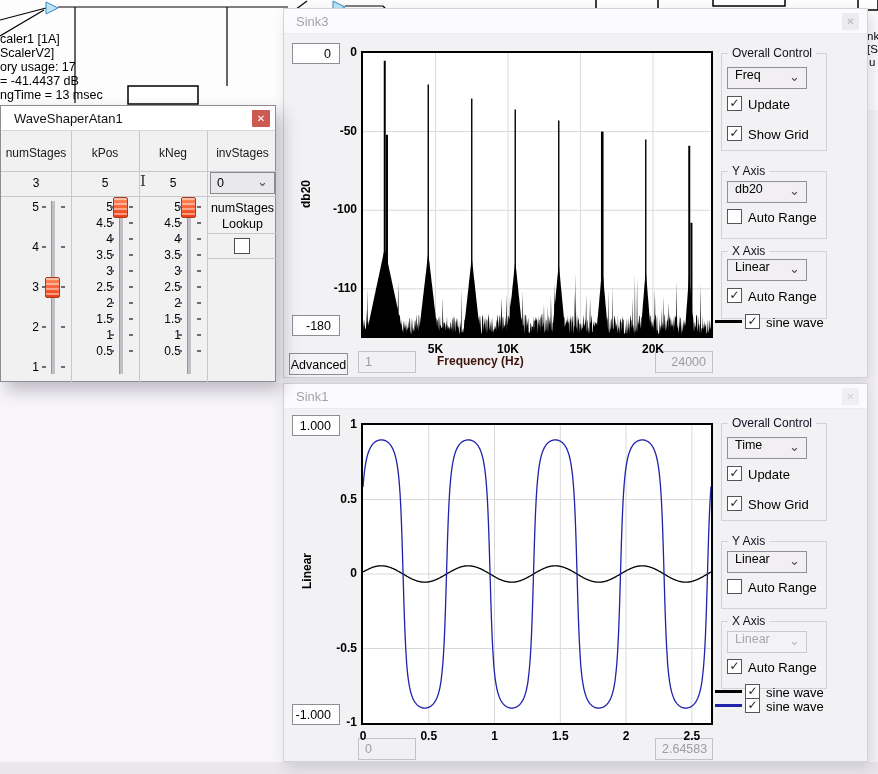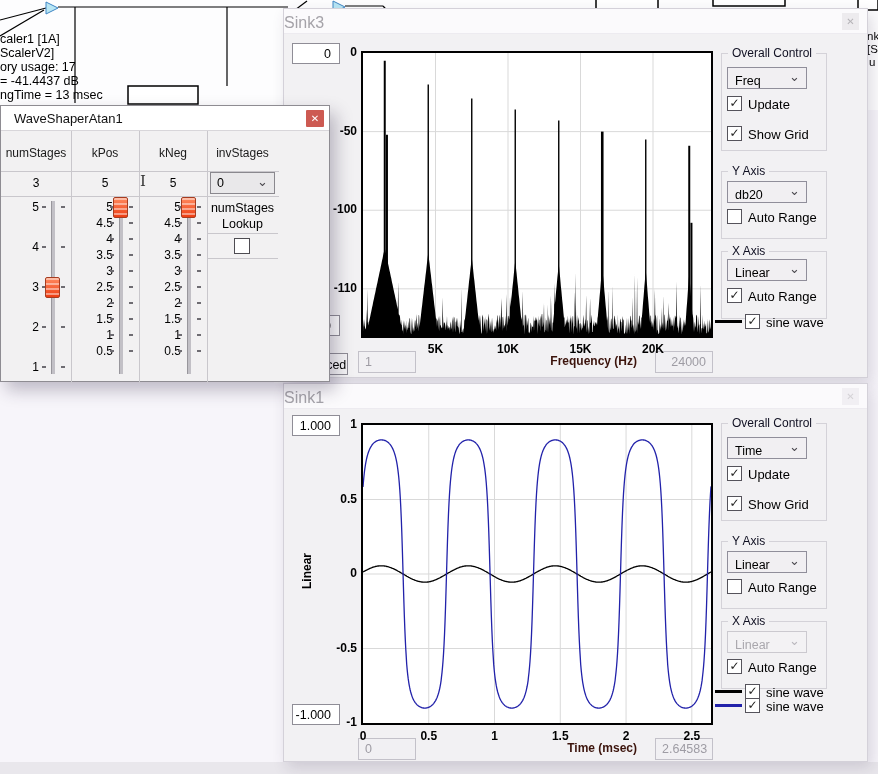--- a/index.html
+++ b/index.html
@@ -3,21 +3,21 @@
 <meta charset="utf-8">
 <style>
 *{box-sizing:border-box;margin:0;padding:0}
 html,body{width:878px;height:774px}
 body{font-family:"Liberation Sans","DejaVu Sans",sans-serif;background:#f7f5fa;overflow:hidden}
 #app{position:relative;width:878px;height:774px;background:#f7f5fa;overflow:hidden}
 .abs{position:absolute}
 
 .win{position:absolute;background:#f2f1f3;border:1px solid #d4d1d9;box-shadow:4px 6px 14px rgba(60,50,80,.16)}
 .titlebar{position:absolute;left:0;top:0;right:0;height:25px;background:#fbfafc;border-bottom:1px solid #edebf0}
-.title{position:absolute;left:0;top:5px;font-size:16px;color:#a5a3a9}
+.title{position:absolute;left:12px;top:5px;font-size:13px;color:#a5a3a9}
 .sink-close{position:absolute;right:8px;top:4px;width:17px;height:17px;background:#edebee;color:#b5b3b7;font-size:10px;text-align:center;line-height:17px}
 
 #waveshaper{position:absolute;background:#f2f1f2;border:1px solid #8e8c92;box-shadow:6px 8px 16px rgba(40,30,60,.28)}
 #ws-titlebar{position:absolute;left:0;top:0;right:0;height:25px;background:#fff;border-bottom:1px solid #d8d6da}
 #ws-title{position:absolute;left:13px;top:5px;font-size:13px;color:#111}
 .ws-close{position:absolute;right:5px;top:4px;width:18px;height:17px;background:#cd5a52;color:#fff;font-size:10px;line-height:17px;text-align:center;border-radius:1px}
 .ws-head{position:absolute;font-size:12px;color:#1a1a1a;text-align:center;top:40px}
 .ws-val{position:absolute;font-size:12px;color:#000;text-align:center;top:70px}
 .vline{position:absolute;width:1px;background:#c9c7cc}
 .hline{position:absolute;height:1px;background:#c9c7cc}
@@ -32,25 +32,25 @@
 .sl-ticklab{position:absolute;font-size:12px;color:#000;text-align:right;height:14px;line-height:14px}
 .sl-dash{position:absolute;width:4px;height:2px;background:#6e6c72}
 .sl-handle{position:absolute;width:15px;height:21px;border:1px solid #a63c20;border-radius:2px;
  background-image:repeating-linear-gradient(180deg,rgba(255,255,255,.45) 0 1.5px,rgba(255,255,255,0) 1.5px 5px),linear-gradient(180deg,#ff8a5f,#ee3d12)}
 
 .valbox{position:absolute;width:48px;height:21px;background:#fff;border:1px solid #8f8d96;font-size:12.5px;color:#000;text-align:right;padding:3px 8px 0 0}
 .plot{position:absolute;background:#fff;border:2px solid #000}
 .ticklab{position:absolute;font-size:12px;font-weight:bold;color:#000;white-space:nowrap}
 .yticklab{text-align:right;width:45px}
 .xticklab{transform:translateX(-50%)}
-.axis-x-title{position:absolute;font-size:12px;font-weight:bold;color:#3c140c;text-align:right;width:200px}
+.axis-x-title{position:absolute;font-size:12px;font-weight:bold;color:#3c140c;text-align:left;width:200px}
 .axis-y-title{position:absolute;font-size:12px;font-weight:bold;color:#000;transform:rotate(-90deg);white-space:nowrap;width:44px;height:14px;text-align:center}
 .grp{position:absolute;border:1px solid #d4d2d8}
 .grp-label{position:absolute;top:-8px;left:6px;background:#f2f1f3;padding:0 4px;font-size:12px;color:#101022;white-space:nowrap}
-.dd{position:absolute;width:80px;height:22px;background:#f1eff2;border:1px solid #908e9a;font-size:12.5px;color:#000;padding:6px 0 0 7px}
+.dd{position:absolute;width:80px;height:22px;background:#f1eff2;border:1px solid #908e9a;font-size:12.5px;color:#000;padding:0 0 0 7px}
 .dd.disabled{color:#a9a7ad;border-color:#cbc9cf;background:#f3f2f4}
 .dd.disabled .chev{color:#b9b7bd}
 .cbrow{position:absolute;height:16px}
 .cb{position:absolute;left:0;top:0;width:15px;height:15px;background:#fff;border:1px solid #55535b;color:#21201f;font-size:12px;line-height:13px;text-align:center;font-weight:bold}
 .cbl{position:absolute;left:21px;top:1px;font-size:13px;color:#000;white-space:nowrap}
 .legend-line{position:absolute;left:-30px;top:6px;width:27px;height:3px;background:#000}
 .btn{position:absolute;background:#f4f3f5;border:1px solid #8f8d96;font-size:12.5px;color:#000;text-align:center;padding-top:4px}
 .num-input{position:absolute;width:58px;height:22px;background:#f1f0f3;border:1px solid #c3c1c9;font-size:12.5px;color:#9e9ca4;padding:3px 6px 0 6px}
 .num-input.right{text-align:right}
 
@@ -207,21 +207,20 @@
           <line x1="263.05544951867654" y1="0" x2="263.05544951867654" y2="298" stroke="#d9d9d9" stroke-width="1"></line>
           <line x1="328.8193118983457" y1="0" x2="328.8193118983457" y2="298" stroke="#d9d9d9" stroke-width="1"></line>
           <line x1="0" y1="74.5" x2="348" y2="74.5" stroke="#d9d9d9" stroke-width="1"></line>
           <line x1="0" y1="149" x2="348" y2="149" stroke="#d9d9d9" stroke-width="1"></line>
           <line x1="0" y1="223.5" x2="348" y2="223.5" stroke="#d9d9d9" stroke-width="1"></line>
           <path d="M0.0,147.0 L0.5,146.7 L1.0,146.4 L1.5,146.1 L2.0,145.9 L2.5,145.6 L3.0,145.3 L3.5,145.1 L4.0,144.8 L4.5,144.6 L5.0,144.3 L5.5,144.1 L6.0,143.8 L6.5,143.6 L7.0,143.4 L7.5,143.2 L8.0,143.0 L8.5,142.8 L8.9,142.6 L9.4,142.4 L9.9,142.2 L10.4,142.1 L10.9,141.9 L11.4,141.8 L11.9,141.7 L12.4,141.5 L12.9,141.4 L13.4,141.3 L13.9,141.2 L14.4,141.1 L14.9,141.0 L15.4,141.0 L15.9,140.9 L16.4,140.9 L16.9,140.8 L17.4,140.8 L17.9,140.8 L18.4,140.8 L18.9,140.8 L19.4,140.8 L19.9,140.9 L20.4,140.9 L20.9,140.9 L21.4,141.0 L21.9,141.1 L22.4,141.2 L22.9,141.2 L23.4,141.4 L23.9,141.5 L24.4,141.6 L24.9,141.7 L25.4,141.8 L25.9,142.0 L26.3,142.2 L26.8,142.3 L27.3,142.5 L27.8,142.7 L28.3,142.9 L28.8,143.1 L29.3,143.3 L29.8,143.5 L30.3,143.7 L30.8,143.9 L31.3,144.2 L31.8,144.4 L32.3,144.7 L32.8,144.9 L33.3,145.2 L33.8,145.4 L34.3,145.7 L34.8,146.0 L35.3,146.3 L35.8,146.5 L36.3,146.8 L36.8,147.1 L37.3,147.4 L37.8,147.7 L38.3,148.0 L38.8,148.3 L39.3,148.6 L39.8,148.8 L40.3,149.1 L40.8,149.4 L41.3,149.7 L41.8,150.0 L42.3,150.3 L42.8,150.6 L43.3,150.9 L43.7,151.2 L44.2,151.5 L44.7,151.7 L45.2,152.0 L45.7,152.3 L46.2,152.5 L46.7,152.8 L47.2,153.1 L47.7,153.3 L48.2,153.6 L48.7,153.8 L49.2,154.0 L49.7,154.3 L50.2,154.5 L50.7,154.7 L51.2,154.9 L51.7,155.1 L52.2,155.3 L52.7,155.5 L53.2,155.7 L53.7,155.8 L54.2,156.0 L54.7,156.1 L55.2,156.3 L55.7,156.4 L56.2,156.5 L56.7,156.6 L57.2,156.7 L57.7,156.8 L58.2,156.9 L58.7,157.0 L59.2,157.0 L59.7,157.1 L60.2,157.1 L60.7,157.2 L61.1,157.2 L61.6,157.2 L62.1,157.2 L62.6,157.2 L63.1,157.2 L63.6,157.1 L64.1,157.1 L64.6,157.0 L65.1,157.0 L65.6,156.9 L66.1,156.8 L66.6,156.7 L67.1,156.6 L67.6,156.5 L68.1,156.4 L68.6,156.2 L69.1,156.1 L69.6,155.9 L70.1,155.8 L70.6,155.6 L71.1,155.4 L71.6,155.2 L72.1,155.0 L72.6,154.8 L73.1,154.6 L73.6,154.4 L74.1,154.2 L74.6,153.9 L75.1,153.7 L75.6,153.5 L76.1,153.2 L76.6,153.0 L77.1,152.7 L77.6,152.4 L78.1,152.2 L78.5,151.9 L79.0,151.6 L79.5,151.3 L80.0,151.0 L80.5,150.8 L81.0,150.5 L81.5,150.2 L82.0,149.9 L82.5,149.6 L83.0,149.3 L83.5,149.0 L84.0,148.7 L84.5,148.4 L85.0,148.1 L85.5,147.8 L86.0,147.5 L86.5,147.3 L87.0,147.0 L87.5,146.7 L88.0,146.4 L88.5,146.1 L89.0,145.9 L89.5,145.6 L90.0,145.3 L90.5,145.1 L91.0,144.8 L91.5,144.6 L92.0,144.3 L92.5,144.1 L93.0,143.8 L93.5,143.6 L94.0,143.4 L94.5,143.2 L95.0,143.0 L95.5,142.8 L95.9,142.6 L96.4,142.4 L96.9,142.2 L97.4,142.1 L97.9,141.9 L98.4,141.8 L98.9,141.7 L99.4,141.5 L99.9,141.4 L100.4,141.3 L100.9,141.2 L101.4,141.1 L101.9,141.0 L102.4,141.0 L102.9,140.9 L103.4,140.9 L103.9,140.8 L104.4,140.8 L104.9,140.8 L105.4,140.8 L105.9,140.8 L106.4,140.8 L106.9,140.9 L107.4,140.9 L107.9,140.9 L108.4,141.0 L108.9,141.1 L109.4,141.2 L109.9,141.3 L110.4,141.4 L110.9,141.5 L111.4,141.6 L111.9,141.7 L112.4,141.9 L112.9,142.0 L113.3,142.2 L113.8,142.3 L114.3,142.5 L114.8,142.7 L115.3,142.9 L115.8,143.1 L116.3,143.3 L116.8,143.5 L117.3,143.7 L117.8,143.9 L118.3,144.2 L118.8,144.4 L119.3,144.7 L119.8,144.9 L120.3,145.2 L120.8,145.4 L121.3,145.7 L121.8,146.0 L122.3,146.3 L122.8,146.5 L123.3,146.8 L123.8,147.1 L124.3,147.4 L124.8,147.7 L125.3,148.0 L125.8,148.3 L126.3,148.6 L126.8,148.9 L127.3,149.1 L127.8,149.4 L128.3,149.7 L128.8,150.0 L129.3,150.3 L129.8,150.6 L130.3,150.9 L130.7,151.2 L131.2,151.5 L131.7,151.7 L132.2,152.0 L132.7,152.3 L133.2,152.6 L133.7,152.8 L134.2,153.1 L134.7,153.3 L135.2,153.6 L135.7,153.8 L136.2,154.1 L136.7,154.3 L137.2,154.5 L137.7,154.7 L138.2,154.9 L138.7,155.1 L139.2,155.3 L139.7,155.5 L140.2,155.7 L140.7,155.8 L141.2,156.0 L141.7,156.1 L142.2,156.3 L142.7,156.4 L143.2,156.5 L143.7,156.6 L144.2,156.7 L144.7,156.8 L145.2,156.9 L145.7,157.0 L146.2,157.0 L146.7,157.1 L147.2,157.1 L147.7,157.2 L148.1,157.2 L148.6,157.2 L149.1,157.2 L149.6,157.2 L150.1,157.2 L150.6,157.1 L151.1,157.1 L151.6,157.0 L152.1,157.0 L152.6,156.9 L153.1,156.8 L153.6,156.7 L154.1,156.6 L154.6,156.5 L155.1,156.4 L155.6,156.2 L156.1,156.1 L156.6,155.9 L157.1,155.8 L157.6,155.6 L158.1,155.4 L158.6,155.2 L159.1,155.0 L159.6,154.8 L160.1,154.6 L160.6,154.4 L161.1,154.2 L161.6,153.9 L162.1,153.7 L162.6,153.5 L163.1,153.2 L163.6,152.9 L164.1,152.7 L164.6,152.4 L165.1,152.2 L165.5,151.9 L166.0,151.6 L166.5,151.3 L167.0,151.0 L167.5,150.8 L168.0,150.5 L168.5,150.2 L169.0,149.9 L169.5,149.6 L170.0,149.3 L170.5,149.0 L171.0,148.7 L171.5,148.4 L172.0,148.1 L172.5,147.8 L173.0,147.5 L173.5,147.2 L174.0,147.0 L174.5,146.7 L175.0,146.4 L175.5,146.1 L176.0,145.8 L176.5,145.6 L177.0,145.3 L177.5,145.1 L178.0,144.8 L178.5,144.5 L179.0,144.3 L179.5,144.1 L180.0,143.8 L180.5,143.6 L181.0,143.4 L181.5,143.2 L182.0,143.0 L182.5,142.8 L182.9,142.6 L183.4,142.4 L183.9,142.2 L184.4,142.1 L184.9,141.9 L185.4,141.8 L185.9,141.6 L186.4,141.5 L186.9,141.4 L187.4,141.3 L187.9,141.2 L188.4,141.1 L188.9,141.0 L189.4,141.0 L189.9,140.9 L190.4,140.9 L190.9,140.8 L191.4,140.8 L191.9,140.8 L192.4,140.8 L192.9,140.8 L193.4,140.8 L193.9,140.9 L194.4,140.9 L194.9,141.0 L195.4,141.0 L195.9,141.1 L196.4,141.2 L196.9,141.3 L197.4,141.4 L197.9,141.5 L198.4,141.6 L198.9,141.7 L199.4,141.9 L199.9,142.0 L200.3,142.2 L200.8,142.3 L201.3,142.5 L201.8,142.7 L202.3,142.9 L202.8,143.1 L203.3,143.3 L203.8,143.5 L204.3,143.7 L204.8,144.0 L205.3,144.2 L205.8,144.4 L206.3,144.7 L206.8,144.9 L207.3,145.2 L207.8,145.4 L208.3,145.7 L208.8,146.0 L209.3,146.3 L209.8,146.5 L210.3,146.8 L210.8,147.1 L211.3,147.4 L211.8,147.7 L212.3,148.0 L212.8,148.3 L213.3,148.6 L213.8,148.9 L214.3,149.2 L214.8,149.4 L215.3,149.7 L215.8,150.0 L216.3,150.3 L216.8,150.6 L217.3,150.9 L217.7,151.2 L218.2,151.5 L218.7,151.7 L219.2,152.0 L219.7,152.3 L220.2,152.6 L220.7,152.8 L221.2,153.1 L221.7,153.3 L222.2,153.6 L222.7,153.8 L223.2,154.1 L223.7,154.3 L224.2,154.5 L224.7,154.7 L225.2,154.9 L225.7,155.1 L226.2,155.3 L226.7,155.5 L227.2,155.7 L227.7,155.8 L228.2,156.0 L228.7,156.1 L229.2,156.3 L229.7,156.4 L230.2,156.5 L230.7,156.6 L231.2,156.7 L231.7,156.8 L232.2,156.9 L232.7,157.0 L233.2,157.1 L233.7,157.1 L234.2,157.1 L234.7,157.2 L235.1,157.2 L235.6,157.2 L236.1,157.2 L236.6,157.2 L237.1,157.2 L237.6,157.1 L238.1,157.1 L238.6,157.0 L239.1,157.0 L239.6,156.9 L240.1,156.8 L240.6,156.7 L241.1,156.6 L241.6,156.5 L242.1,156.3 L242.6,156.2 L243.1,156.1 L243.6,155.9 L244.1,155.8 L244.6,155.6 L245.1,155.4 L245.6,155.2 L246.1,155.0 L246.6,154.8 L247.1,154.6 L247.6,154.4 L248.1,154.2 L248.6,153.9 L249.1,153.7 L249.6,153.4 L250.1,153.2 L250.6,152.9 L251.1,152.7 L251.6,152.4 L252.1,152.1 L252.5,151.9 L253.0,151.6 L253.5,151.3 L254.0,151.0 L254.5,150.7 L255.0,150.5 L255.5,150.2 L256.0,149.9 L256.5,149.6 L257.0,149.3 L257.5,149.0 L258.0,148.7 L258.5,148.4 L259.0,148.1 L259.5,147.8 L260.0,147.5 L260.5,147.2 L261.0,147.0 L261.5,146.7 L262.0,146.4 L262.5,146.1 L263.0,145.8 L263.5,145.6 L264.0,145.3 L264.5,145.0 L265.0,144.8 L265.5,144.5 L266.0,144.3 L266.5,144.1 L267.0,143.8 L267.5,143.6 L268.0,143.4 L268.5,143.2 L269.0,143.0 L269.5,142.8 L269.9,142.6 L270.4,142.4 L270.9,142.2 L271.4,142.1 L271.9,141.9 L272.4,141.8 L272.9,141.6 L273.4,141.5 L273.9,141.4 L274.4,141.3 L274.9,141.2 L275.4,141.1 L275.9,141.0 L276.4,141.0 L276.9,140.9 L277.4,140.9 L277.9,140.8 L278.4,140.8 L278.9,140.8 L279.4,140.8 L279.9,140.8 L280.4,140.8 L280.9,140.9 L281.4,140.9 L281.9,141.0 L282.4,141.0 L282.9,141.1 L283.4,141.2 L283.9,141.3 L284.4,141.4 L284.9,141.5 L285.4,141.6 L285.9,141.7 L286.4,141.9 L286.9,142.0 L287.3,142.2 L287.8,142.3 L288.3,142.5 L288.8,142.7 L289.3,142.9 L289.8,143.1 L290.3,143.3 L290.8,143.5 L291.3,143.7 L291.8,144.0 L292.3,144.2 L292.8,144.4 L293.3,144.7 L293.8,144.9 L294.3,145.2 L294.8,145.5 L295.3,145.7 L295.8,146.0 L296.3,146.3 L296.8,146.5 L297.3,146.8 L297.8,147.1 L298.3,147.4 L298.8,147.7 L299.3,148.0 L299.8,148.3 L300.3,148.6 L300.8,148.9 L301.3,149.2 L301.8,149.5 L302.3,149.7 L302.8,150.0 L303.3,150.3 L303.8,150.6 L304.3,150.9 L304.7,151.2 L305.2,151.5 L305.7,151.8 L306.2,152.0 L306.7,152.3 L307.2,152.6 L307.7,152.8 L308.2,153.1 L308.7,153.3 L309.2,153.6 L309.7,153.8 L310.2,154.1 L310.7,154.3 L311.2,154.5 L311.7,154.7 L312.2,154.9 L312.7,155.1 L313.2,155.3 L313.7,155.5 L314.2,155.7 L314.7,155.8 L315.2,156.0 L315.7,156.2 L316.2,156.3 L316.7,156.4 L317.2,156.5 L317.7,156.7 L318.2,156.8 L318.7,156.8 L319.2,156.9 L319.7,157.0 L320.2,157.1 L320.7,157.1 L321.2,157.1 L321.7,157.2 L322.1,157.2 L322.6,157.2 L323.1,157.2 L323.6,157.2 L324.1,157.2 L324.6,157.1 L325.1,157.1 L325.6,157.0 L326.1,157.0 L326.6,156.9 L327.1,156.8 L327.6,156.7 L328.1,156.6 L328.6,156.5 L329.1,156.3 L329.6,156.2 L330.1,156.1 L330.6,155.9 L331.1,155.7 L331.6,155.6 L332.1,155.4 L332.6,155.2 L333.1,155.0 L333.6,154.8 L334.1,154.6 L334.6,154.4 L335.1,154.2 L335.6,153.9 L336.1,153.7 L336.6,153.4 L337.1,153.2 L337.6,152.9 L338.1,152.7 L338.6,152.4 L339.1,152.1 L339.5,151.9 L340.0,151.6 L340.5,151.3 L341.0,151.0 L341.5,150.7 L342.0,150.4 L342.5,150.2 L343.0,149.9 L343.5,149.6 L344.0,149.3 L344.5,149.0 L345.0,148.7 L345.5,148.4 L346.0,148.1 L346.5,147.8 L347.0,147.5 L347.5,147.2 L348.0,146.9" fill="none" stroke="#000000" stroke-width="1.3"></path>
           <path d="M0.0,62.0 L0.5,55.9 L1.0,50.7 L1.5,46.3 L2.0,42.6 L2.5,39.3 L3.0,36.6 L3.5,34.1 L4.0,32.0 L4.5,30.1 L5.0,28.5 L5.5,27.0 L6.0,25.7 L6.5,24.5 L7.0,23.4 L7.5,22.5 L8.0,21.6 L8.5,20.8 L8.9,20.1 L9.4,19.5 L9.9,18.9 L10.4,18.4 L10.9,17.9 L11.4,17.4 L11.9,17.1 L12.4,16.7 L12.9,16.4 L13.4,16.1 L13.9,15.9 L14.4,15.7 L14.9,15.5 L15.4,15.3 L15.9,15.2 L16.4,15.1 L16.9,15.0 L17.4,14.9 L17.9,14.9 L18.4,14.9 L18.9,14.9 L19.4,15.0 L19.9,15.0 L20.4,15.1 L20.9,15.2 L21.4,15.4 L21.9,15.5 L22.4,15.7 L22.9,16.0 L23.4,16.2 L23.9,16.5 L24.4,16.9 L24.9,17.2 L25.4,17.6 L25.9,18.1 L26.3,18.6 L26.8,19.1 L27.3,19.7 L27.8,20.4 L28.3,21.1 L28.8,22.0 L29.3,22.9 L29.8,23.9 L30.3,25.0 L30.8,26.2 L31.3,27.6 L31.8,29.2 L32.3,30.9 L32.8,32.9 L33.3,35.1 L33.8,37.7 L34.3,40.7 L34.8,44.1 L35.3,48.1 L35.8,52.8 L36.3,58.4 L36.8,65.0 L37.3,73.0 L37.8,82.6 L38.3,94.0 L38.8,107.5 L39.3,122.9 L39.8,139.8 L40.3,157.3 L40.8,174.2 L41.3,189.8 L41.8,203.3 L42.3,214.9 L42.8,224.5 L43.3,232.6 L43.7,239.3 L44.2,244.9 L44.7,249.6 L45.2,253.7 L45.7,257.1 L46.2,260.1 L46.7,262.7 L47.2,265.0 L47.7,267.0 L48.2,268.7 L48.7,270.3 L49.2,271.7 L49.7,273.0 L50.2,274.1 L50.7,275.1 L51.2,276.0 L51.7,276.8 L52.2,277.6 L52.7,278.2 L53.2,278.8 L53.7,279.4 L54.2,279.9 L54.7,280.3 L55.2,280.8 L55.7,281.1 L56.2,281.5 L56.7,281.7 L57.2,282.0 L57.7,282.2 L58.2,282.4 L58.7,282.6 L59.2,282.8 L59.7,282.9 L60.2,283.0 L60.7,283.0 L61.1,283.1 L61.6,283.1 L62.1,283.1 L62.6,283.1 L63.1,283.0 L63.6,282.9 L64.1,282.8 L64.6,282.7 L65.1,282.5 L65.6,282.4 L66.1,282.1 L66.6,281.9 L67.1,281.6 L67.6,281.3 L68.1,281.0 L68.6,280.6 L69.1,280.1 L69.6,279.7 L70.1,279.1 L70.6,278.6 L71.1,277.9 L71.6,277.2 L72.1,276.5 L72.6,275.6 L73.1,274.6 L73.6,273.6 L74.1,272.4 L74.6,271.1 L75.1,269.6 L75.6,268.0 L76.1,266.1 L76.6,264.0 L77.1,261.6 L77.6,258.8 L78.1,255.6 L78.5,251.9 L79.0,247.6 L79.5,242.4 L80.0,236.4 L80.5,229.1 L81.0,220.3 L81.5,209.8 L82.0,197.4 L82.5,182.9 L83.0,166.6 L83.5,149.3 L84.0,131.9 L84.5,115.6 L85.0,101.1 L85.5,88.5 L86.0,78.0 L86.5,69.2 L87.0,61.9 L87.5,55.7 L88.0,50.6 L88.5,46.2 L89.0,42.5 L89.5,39.3 L90.0,36.5 L90.5,34.1 L91.0,32.0 L91.5,30.1 L92.0,28.4 L92.5,27.0 L93.0,25.6 L93.5,24.5 L94.0,23.4 L94.5,22.4 L95.0,21.6 L95.5,20.8 L95.9,20.1 L96.4,19.4 L96.9,18.9 L97.4,18.3 L97.9,17.9 L98.4,17.4 L98.9,17.0 L99.4,16.7 L99.9,16.4 L100.4,16.1 L100.9,15.9 L101.4,15.7 L101.9,15.5 L102.4,15.3 L102.9,15.2 L103.4,15.1 L103.9,15.0 L104.4,14.9 L104.9,14.9 L105.4,14.9 L105.9,14.9 L106.4,15.0 L106.9,15.0 L107.4,15.1 L107.9,15.2 L108.4,15.4 L108.9,15.6 L109.4,15.8 L109.9,16.0 L110.4,16.2 L110.9,16.5 L111.4,16.9 L111.9,17.2 L112.4,17.6 L112.9,18.1 L113.3,18.6 L113.8,19.1 L114.3,19.7 L114.8,20.4 L115.3,21.2 L115.8,22.0 L116.3,22.9 L116.8,23.9 L117.3,25.0 L117.8,26.2 L118.3,27.6 L118.8,29.2 L119.3,31.0 L119.8,32.9 L120.3,35.2 L120.8,37.8 L121.3,40.8 L121.8,44.2 L122.3,48.2 L122.8,52.9 L123.3,58.5 L123.8,65.2 L124.3,73.2 L124.8,82.8 L125.3,94.3 L125.8,107.8 L126.3,123.2 L126.8,140.2 L127.3,157.6 L127.8,174.6 L128.3,190.1 L128.8,203.6 L129.3,215.1 L129.8,224.7 L130.3,232.7 L130.7,239.4 L131.2,245.0 L131.7,249.7 L132.2,253.8 L132.7,257.2 L133.2,260.2 L133.7,262.8 L134.2,265.0 L134.7,267.0 L135.2,268.8 L135.7,270.3 L136.2,271.7 L136.7,273.0 L137.2,274.1 L137.7,275.1 L138.2,276.0 L138.7,276.8 L139.2,277.6 L139.7,278.2 L140.2,278.9 L140.7,279.4 L141.2,279.9 L141.7,280.4 L142.2,280.8 L142.7,281.1 L143.2,281.5 L143.7,281.8 L144.2,282.0 L144.7,282.2 L145.2,282.4 L145.7,282.6 L146.2,282.8 L146.7,282.9 L147.2,283.0 L147.7,283.0 L148.1,283.1 L148.6,283.1 L149.1,283.1 L149.6,283.1 L150.1,283.0 L150.6,282.9 L151.1,282.8 L151.6,282.7 L152.1,282.5 L152.6,282.3 L153.1,282.1 L153.6,281.9 L154.1,281.6 L154.6,281.3 L155.1,281.0 L155.6,280.6 L156.1,280.1 L156.6,279.7 L157.1,279.1 L157.6,278.6 L158.1,277.9 L158.6,277.2 L159.1,276.4 L159.6,275.6 L160.1,274.6 L160.6,273.6 L161.1,272.4 L161.6,271.1 L162.1,269.6 L162.6,267.9 L163.1,266.1 L163.6,263.9 L164.1,261.5 L164.6,258.8 L165.1,255.6 L165.5,251.8 L166.0,247.5 L166.5,242.3 L167.0,236.2 L167.5,228.9 L168.0,220.1 L168.5,209.6 L169.0,197.1 L169.5,182.5 L170.0,166.2 L170.5,148.9 L171.0,131.6 L171.5,115.3 L172.0,100.8 L172.5,88.3 L173.0,77.8 L173.5,69.0 L174.0,61.7 L174.5,55.6 L175.0,50.5 L175.5,46.1 L176.0,42.4 L176.5,39.2 L177.0,36.4 L177.5,34.0 L178.0,31.9 L178.5,30.0 L179.0,28.4 L179.5,26.9 L180.0,25.6 L180.5,24.4 L181.0,23.4 L181.5,22.4 L182.0,21.6 L182.5,20.8 L182.9,20.1 L183.4,19.4 L183.9,18.9 L184.4,18.3 L184.9,17.9 L185.4,17.4 L185.9,17.0 L186.4,16.7 L186.9,16.4 L187.4,16.1 L187.9,15.9 L188.4,15.6 L188.9,15.5 L189.4,15.3 L189.9,15.2 L190.4,15.1 L190.9,15.0 L191.4,14.9 L191.9,14.9 L192.4,14.9 L192.9,14.9 L193.4,15.0 L193.9,15.0 L194.4,15.1 L194.9,15.2 L195.4,15.4 L195.9,15.6 L196.4,15.8 L196.9,16.0 L197.4,16.2 L197.9,16.5 L198.4,16.9 L198.9,17.2 L199.4,17.6 L199.9,18.1 L200.3,18.6 L200.8,19.2 L201.3,19.8 L201.8,20.4 L202.3,21.2 L202.8,22.0 L203.3,22.9 L203.8,23.9 L204.3,25.0 L204.8,26.3 L205.3,27.7 L205.8,29.2 L206.3,31.0 L206.8,33.0 L207.3,35.3 L207.8,37.8 L208.3,40.8 L208.8,44.3 L209.3,48.3 L209.8,53.0 L210.3,58.7 L210.8,65.4 L211.3,73.4 L211.8,83.0 L212.3,94.5 L212.8,108.1 L213.3,123.6 L213.8,140.5 L214.3,158.0 L214.8,174.9 L215.3,190.4 L215.8,203.9 L216.3,215.3 L216.8,224.9 L217.3,232.9 L217.7,239.5 L218.2,245.1 L218.7,249.8 L219.2,253.8 L219.7,257.3 L220.2,260.2 L220.7,262.8 L221.2,265.1 L221.7,267.1 L222.2,268.8 L222.7,270.4 L223.2,271.8 L223.7,273.0 L224.2,274.1 L224.7,275.1 L225.2,276.0 L225.7,276.9 L226.2,277.6 L226.7,278.3 L227.2,278.9 L227.7,279.4 L228.2,279.9 L228.7,280.4 L229.2,280.8 L229.7,281.1 L230.2,281.5 L230.7,281.8 L231.2,282.0 L231.7,282.3 L232.2,282.5 L232.7,282.6 L233.2,282.8 L233.7,282.9 L234.2,283.0 L234.7,283.0 L235.1,283.1 L235.6,283.1 L236.1,283.1 L236.6,283.1 L237.1,283.0 L237.6,282.9 L238.1,282.8 L238.6,282.7 L239.1,282.5 L239.6,282.3 L240.1,282.1 L240.6,281.9 L241.1,281.6 L241.6,281.3 L242.1,280.9 L242.6,280.6 L243.1,280.1 L243.6,279.7 L244.1,279.1 L244.6,278.5 L245.1,277.9 L245.6,277.2 L246.1,276.4 L246.6,275.6 L247.1,274.6 L247.6,273.5 L248.1,272.4 L248.6,271.0 L249.1,269.6 L249.6,267.9 L250.1,266.0 L250.6,263.9 L251.1,261.5 L251.6,258.7 L252.1,255.5 L252.5,251.7 L253.0,247.4 L253.5,242.2 L254.0,236.1 L254.5,228.7 L255.0,219.9 L255.5,209.3 L256.0,196.8 L256.5,182.2 L257.0,165.9 L257.5,148.5 L258.0,131.2 L258.5,114.9 L259.0,100.5 L259.5,88.0 L260.0,77.6 L260.5,68.8 L261.0,61.6 L261.5,55.5 L262.0,50.4 L262.5,46.0 L263.0,42.3 L263.5,39.1 L264.0,36.4 L264.5,34.0 L265.0,31.9 L265.5,30.0 L266.0,28.4 L266.5,26.9 L267.0,25.6 L267.5,24.4 L268.0,23.4 L268.5,22.4 L269.0,21.5 L269.5,20.8 L269.9,20.1 L270.4,19.4 L270.9,18.8 L271.4,18.3 L271.9,17.8 L272.4,17.4 L272.9,17.0 L273.4,16.7 L273.9,16.4 L274.4,16.1 L274.9,15.9 L275.4,15.6 L275.9,15.5 L276.4,15.3 L276.9,15.2 L277.4,15.1 L277.9,15.0 L278.4,14.9 L278.9,14.9 L279.4,14.9 L279.9,14.9 L280.4,15.0 L280.9,15.0 L281.4,15.1 L281.9,15.2 L282.4,15.4 L282.9,15.6 L283.4,15.8 L283.9,16.0 L284.4,16.3 L284.9,16.5 L285.4,16.9 L285.9,17.2 L286.4,17.7 L286.9,18.1 L287.3,18.6 L287.8,19.2 L288.3,19.8 L288.8,20.4 L289.3,21.2 L289.8,22.0 L290.3,22.9 L290.8,23.9 L291.3,25.1 L291.8,26.3 L292.3,27.7 L292.8,29.3 L293.3,31.0 L293.8,33.0 L294.3,35.3 L294.8,37.9 L295.3,40.9 L295.8,44.4 L296.3,48.4 L296.8,53.2 L297.3,58.8 L297.8,65.5 L298.3,73.6 L298.8,83.3 L299.3,94.8 L299.8,108.4 L300.3,123.9 L300.8,140.9 L301.3,158.4 L301.8,175.3 L302.3,190.7 L302.8,204.1 L303.3,215.5 L303.8,225.1 L304.3,233.0 L304.7,239.7 L305.2,245.2 L305.7,249.9 L306.2,253.9 L306.7,257.4 L307.2,260.3 L307.7,262.9 L308.2,265.1 L308.7,267.1 L309.2,268.9 L309.7,270.4 L310.2,271.8 L310.7,273.0 L311.2,274.1 L311.7,275.1 L312.2,276.1 L312.7,276.9 L313.2,277.6 L313.7,278.3 L314.2,278.9 L314.7,279.4 L315.2,279.9 L315.7,280.4 L316.2,280.8 L316.7,281.1 L317.2,281.5 L317.7,281.8 L318.2,282.0 L318.7,282.3 L319.2,282.5 L319.7,282.6 L320.2,282.8 L320.7,282.9 L321.2,283.0 L321.7,283.0 L322.1,283.1 L322.6,283.1 L323.1,283.1 L323.6,283.1 L324.1,283.0 L324.6,282.9 L325.1,282.8 L325.6,282.7 L326.1,282.5 L326.6,282.3 L327.1,282.1 L327.6,281.9 L328.1,281.6 L328.6,281.3 L329.1,280.9 L329.6,280.5 L330.1,280.1 L330.6,279.6 L331.1,279.1 L331.6,278.5 L332.1,277.9 L332.6,277.2 L333.1,276.4 L333.6,275.5 L334.1,274.6 L334.6,273.5 L335.1,272.3 L335.6,271.0 L336.1,269.5 L336.6,267.9 L337.1,266.0 L337.6,263.8 L338.1,261.4 L338.6,258.6 L339.1,255.4 L339.5,251.7 L340.0,247.3 L340.5,242.1 L341.0,235.9 L341.5,228.5 L342.0,219.7 L342.5,209.1 L343.0,196.5 L343.5,181.9 L344.0,165.5 L344.5,148.1 L345.0,130.8 L345.5,114.6 L346.0,100.2 L346.5,87.8 L347.0,77.4 L347.5,68.7 L348.0,61.4" fill="none" stroke="#2222aa" stroke-width="1.3"></path>
         </svg></div>
 
     <div class="num-input" style="left:74px;top:354px">0</div>
-    <div class="axis-x-title" style="left:153px;top:357px">Time (msec)</div>
     <div class="num-input right" style="left:371px;top:354px">2.64583</div>
 
     <div class="grp" style="left:437px;top:39px;width:106px;height:98px">
       <span class="grp-label">Overall Control</span>
     </div>
     <div class="dd" style="left:443px;top:53px">
       <span>Time</span>
       <span class="chev">⌄</span>
     </div>
     <div class="cbrow" style="left:443px;top:82px">
@@ -273,21 +272,21 @@
       <div class="ticklab yticklab" style="left: 28px; top: 256.5px;">-0.5</div>
       <div class="ticklab yticklab" style="left: 28px; top: 331px;">-1</div>
       <div class="ticklab xticklab" style="left: 79px; top: 345px;">0</div>
       <div class="ticklab xticklab" style="left: 144.764px; top: 345px;">0.5</div>
       <div class="ticklab xticklab" style="left: 210.528px; top: 345px;">1</div>
       <div class="ticklab xticklab" style="left: 276.292px; top: 345px;">1.5</div>
       <div class="ticklab xticklab" style="left: 342.055px; top: 345px;">2</div>
       <div class="ticklab xticklab" style="left: 407.819px; top: 345px;">2.5</div>
     </div>
 
-  <div id="waveshaper" style="left:0;top:105px;width:330px;height:277px">
+  <div id="waveshaper" style="left:0;top:105px;width:276px;height:277px">
     <div id="ws-titlebar">
       <span id="ws-title">WaveShaperAtan1</span>
       <span class="ws-close">✕</span>
     </div>
 
     <div class="ws-head" style="left:0;width:70px">numStages</div>
     <div class="ws-head" style="left:70px;width:68px">kPos</div>
     <div class="ws-head" style="left:138px;width:68px">kNeg</div>
     <div class="ws-head" style="left:206px;width:71px">invStages</div>
 

